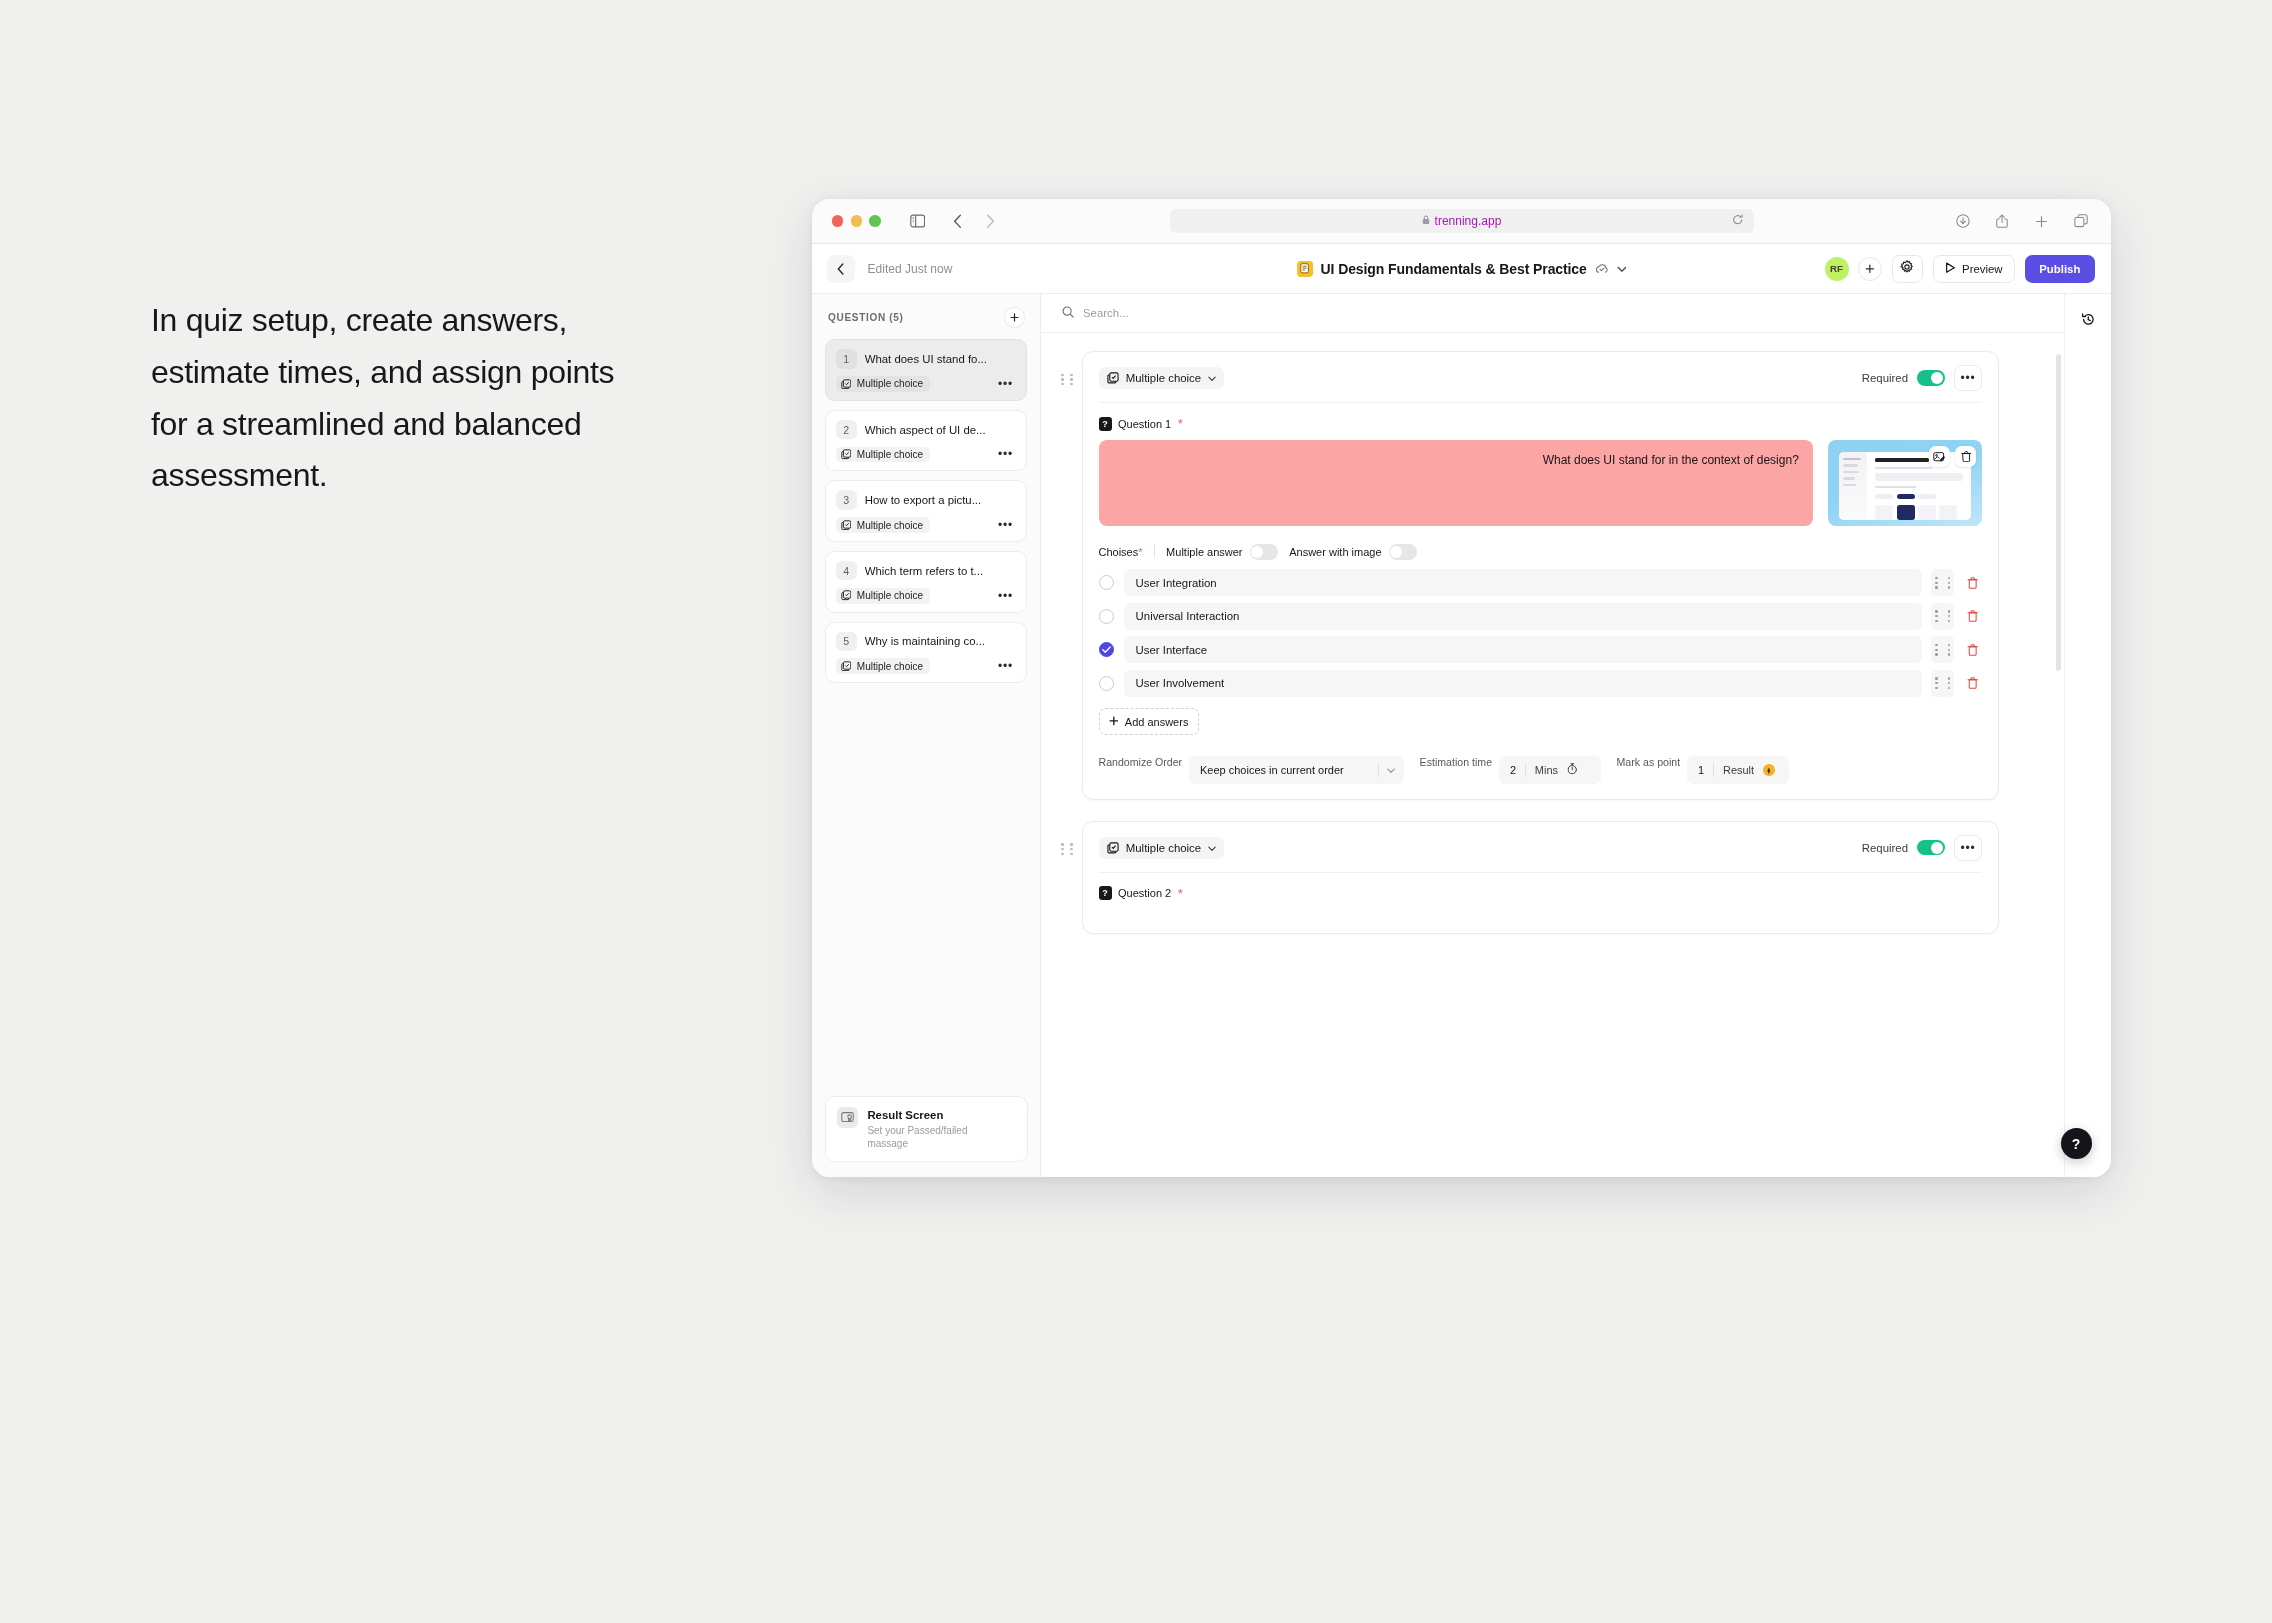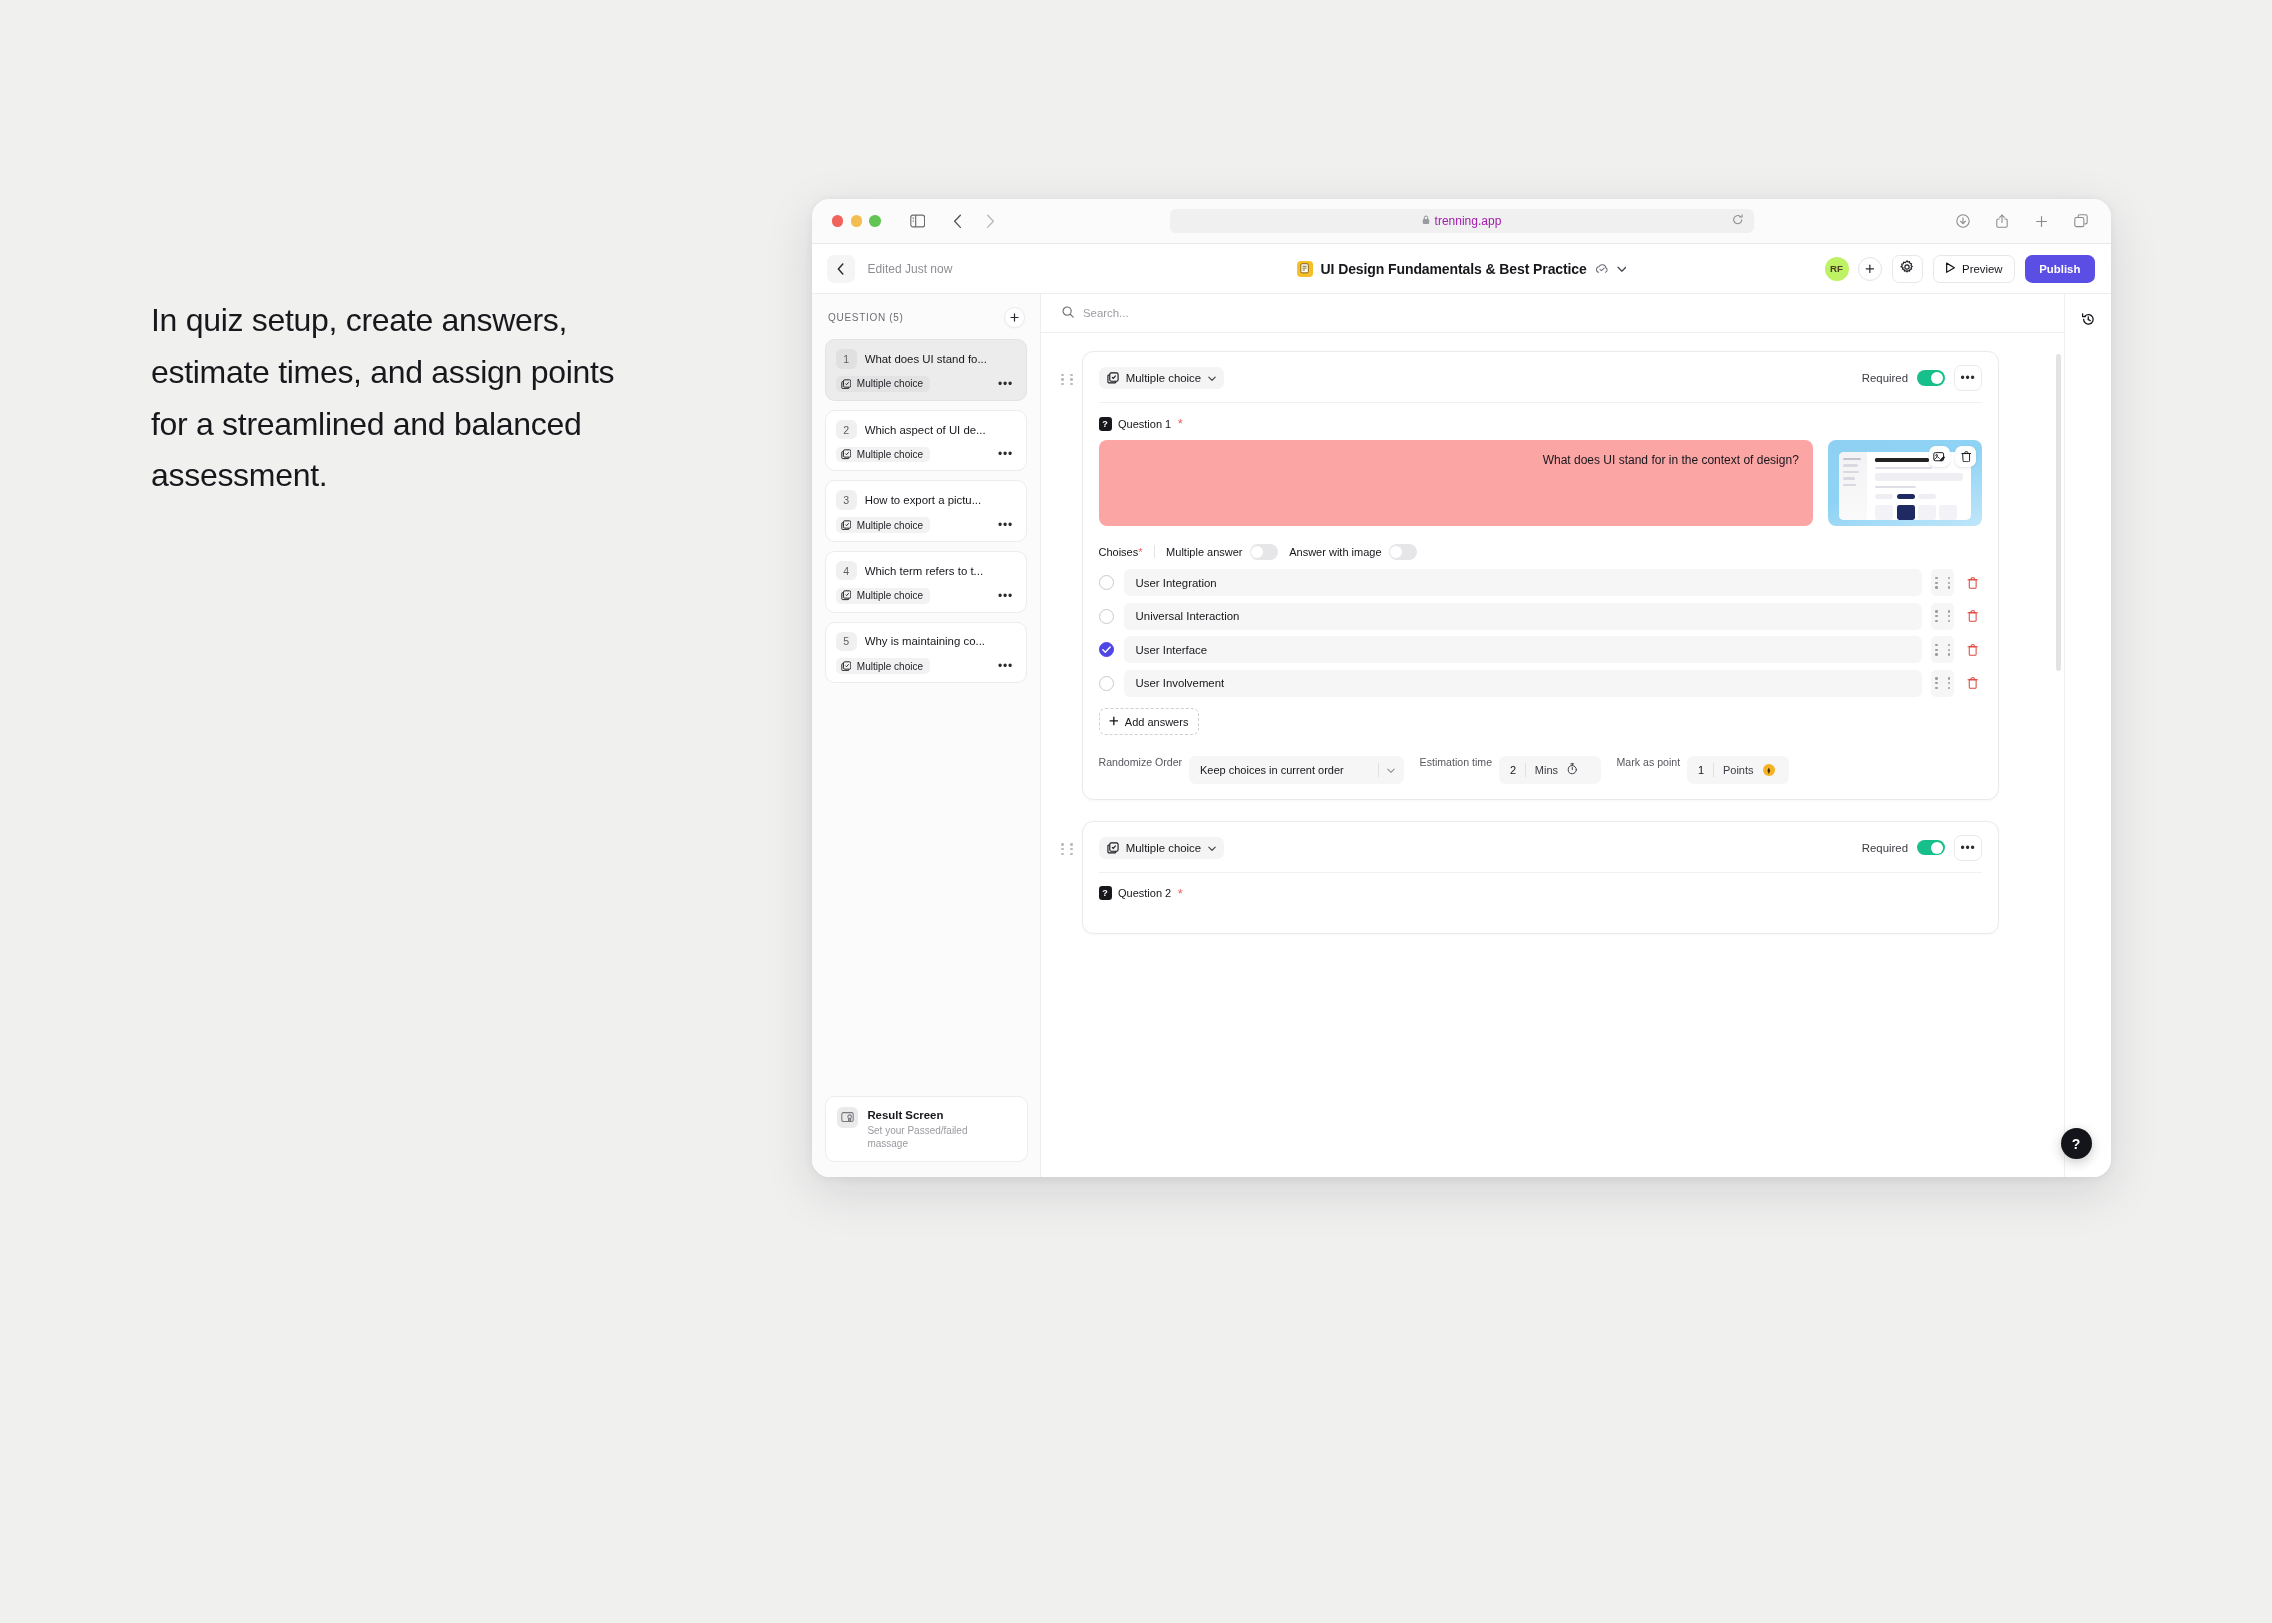--- a/index.html
+++ b/index.html
@@ -118,21 +118,21 @@
 
   
   .qsidebar {
     width: 229px; background:#fbfbfb; border-right: 0.8px solid #ededed;
     display:flex; flex-direction: column; position: relative;
   }
   .qsidebar-head {
     display:flex; align-items:center; justify-content:space-between;
     padding: 13px 14.6px 8px 16px;
   }
-  .qsidebar-title { font-size: 10px; font-weight: 400; letter-spacing: 0.7px; color:#6c6c74; }
+  .qsidebar-title { font-size: 10px; font-weight: 700; letter-spacing: 0.7px; color:#6c6c74; }
   .add-q {
     width: 21px; height: 21px; border-radius: 50%; background:#fff; border:0.8px solid #eaeaea;
     display:flex; align-items:center; justify-content:center; color:#2b2b33; font-size:12px;
     box-shadow: 0 0.8px 1.6px rgba(0,0,0,.04);
   }
   .qlist { padding: 3.2px 13px; display:flex; flex-direction:column; gap:9px; }
   .qcard {
     background:#fff; border:0.8px solid #ececec; border-radius: 9.7px;
     padding: 9px 9.7px 8px 9.7px;
   }
@@ -859,21 +859,21 @@
                           </svg>
                       </span>
                     </div>
                   </div>
 
                   <div class="set-group">
                     <span class="set-label">Mark as point</span>
                     <div class="num-box">
                       <span>1</span>
                       <span class="sv"></span>
-                      <span class="unit">Points</span>
+                      <span class="unit">Result</span>
                       <span class="coin">
                         <svg width="5.7" height="7.3" viewBox="0 0 7 9">
                             <polygon points="3.5,0.5 5.2,4.5 3.5,8.5 1.8,4.5" fill="#3a2c05"></polygon>
                           </svg>
                       </span>
                     </div>
                   </div>
                 </div>
 
               </div>

